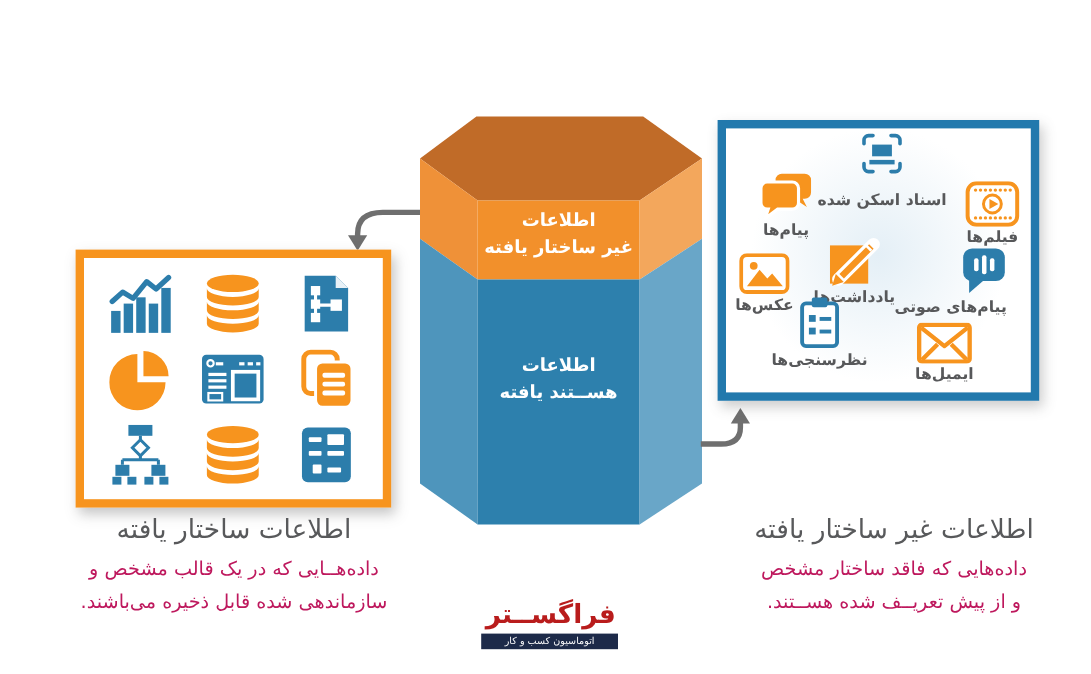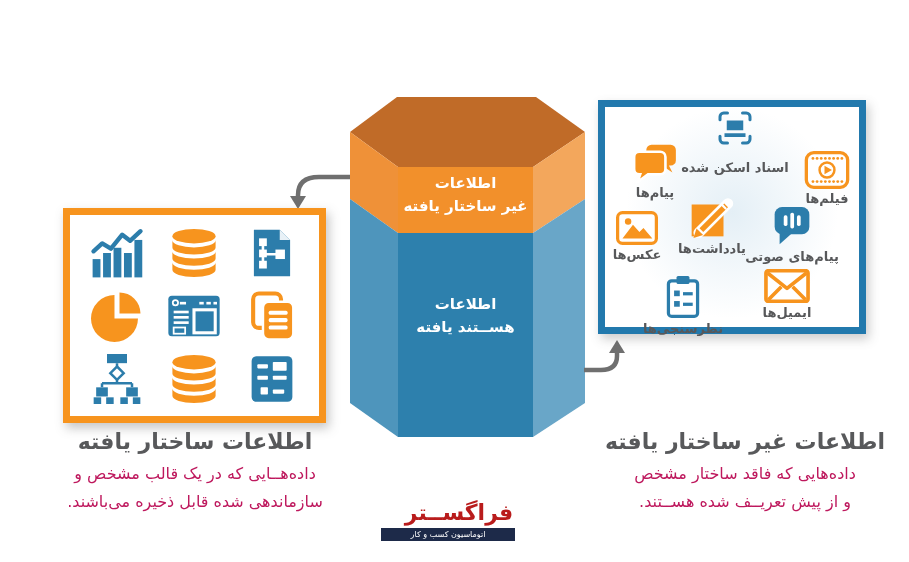--- a/index.html
+++ b/index.html
@@ -18,28 +18,28 @@
   .lb-cell{display:flex;align-items:center;justify-content:center;}
 
   .right-box{position:absolute;left:598px;top:100px;width:268px;height:234px;box-sizing:border-box;
              border:7px solid #2279ad;background:radial-gradient(circle at 50% 48%, #e4eff6 0%, #ffffff 62%);
              box-shadow:3px 5px 10px rgba(90,90,90,.3);}
   .rb-item{position:absolute;display:flex;flex-direction:column;align-items:center;}
   .rb-label{font-size:13px;font-weight:bold;color:#57585a;direction:rtl;margin-top:2px;
             line-height:15px;white-space:nowrap;}
 
   .section{position:absolute;text-align:center;direction:rtl;}
-  .section .title{font-size:22px;font-weight:bold;color:#58595b;margin-bottom:6px;}
+  .section .title{font-size:22px;font-weight:normal;color:#58595b;margin-bottom:6px;}
   .section .body{font-size:16px;color:#be185d;line-height:28px;}
   #structured-section{left:35px;top:429px;width:320px;}
   #unstructured-section{left:592px;top:429px;width:306px;}
 
   .logo{position:absolute;left:403px;top:500px;width:112px;text-align:center;direction:rtl;}
   .logo-name{color:#b91c1c;font-size:22px;font-weight:bold;line-height:26px;}
-  .logo-bar{margin:2px auto 0;background:#1d2a49;color:#fff;font-size:8px;padding:2px 15px;
+  .logo-bar{margin:2px auto 0;background:#1d2a49;color:#fff;font-size:8px;padding:2px 5px;
             width:104px;letter-spacing:.5px;}
 </style>
 </head>
 <body>
 
 <div class="canvas">
 
   <svg class="prism-svg" width="909" height="562" viewBox="0 0 909 562">
     <g>
       <polygon points="350,132 397,97 536,97 585,132 533,167 398,167" fill="#c06b28"></polygon>
@@ -245,34 +245,34 @@
 
     <div class="rb-item" style="left:0px;top:104px;width:64px;">
       <svg width="42" height="34" viewBox="0 0 52 42">
         <rect x="2" y="2" width="48" height="38" rx="6" fill="#fff" stroke="#f7941e" stroke-width="4"></rect>
         <circle cx="15" cy="13" r="4" fill="#f7941e"></circle>
         <path d="M8 34 L21 17 L29 26 L34 21 L45 34 z" fill="#f7941e"></path>
       </svg>
       <div class="rb-label">عکس‌ها</div>
     </div>
 
-    <div class="rb-item" style="left:140px;top:98px;width:94px;">
+    <div class="rb-item" style="left:140px;top:98px;width:94px;align-items:flex-end;">
       <svg width="38" height="42" viewBox="0 0 46 50">
         <rect x="2" y="2" width="42" height="33" rx="9" fill="#2c7dab"></rect>
         <polygon points="8,30 8,47 24,33" fill="#2c7dab"></polygon>
         <g fill="#fff">
           <rect x="13" y="12" width="4.5" height="13" rx="2"></rect>
           <rect x="21" y="9" width="4.5" height="19" rx="2"></rect>
           <rect x="29" y="12" width="4.5" height="13" rx="2"></rect>
         </g>
       </svg>
       <div class="rb-label">پیام‌های صوتی</div>
     </div>
 
-    <div class="rb-item" style="left:34px;top:168px;width:88px;">
+    <div class="rb-item" style="left:34px;top:140px;width:88px;">
       <svg width="34" height="44" viewBox="0 0 42 54">
         <rect x="3" y="7" width="36" height="44" rx="4" fill="#fff" stroke="#2c7dab" stroke-width="4"></rect>
         <rect x="13" y="1" width="16" height="10" rx="2" fill="#2c7dab"></rect>
         <g fill="#2c7dab">
           <rect x="10" y="19" width="7" height="7"></rect>
             <rect x="21" y="21" width="12" height="4"></rect>
           <rect x="10" y="32" width="7" height="7"></rect>
             <rect x="21" y="34" width="12" height="4"></rect>
         </g>
       </svg>

